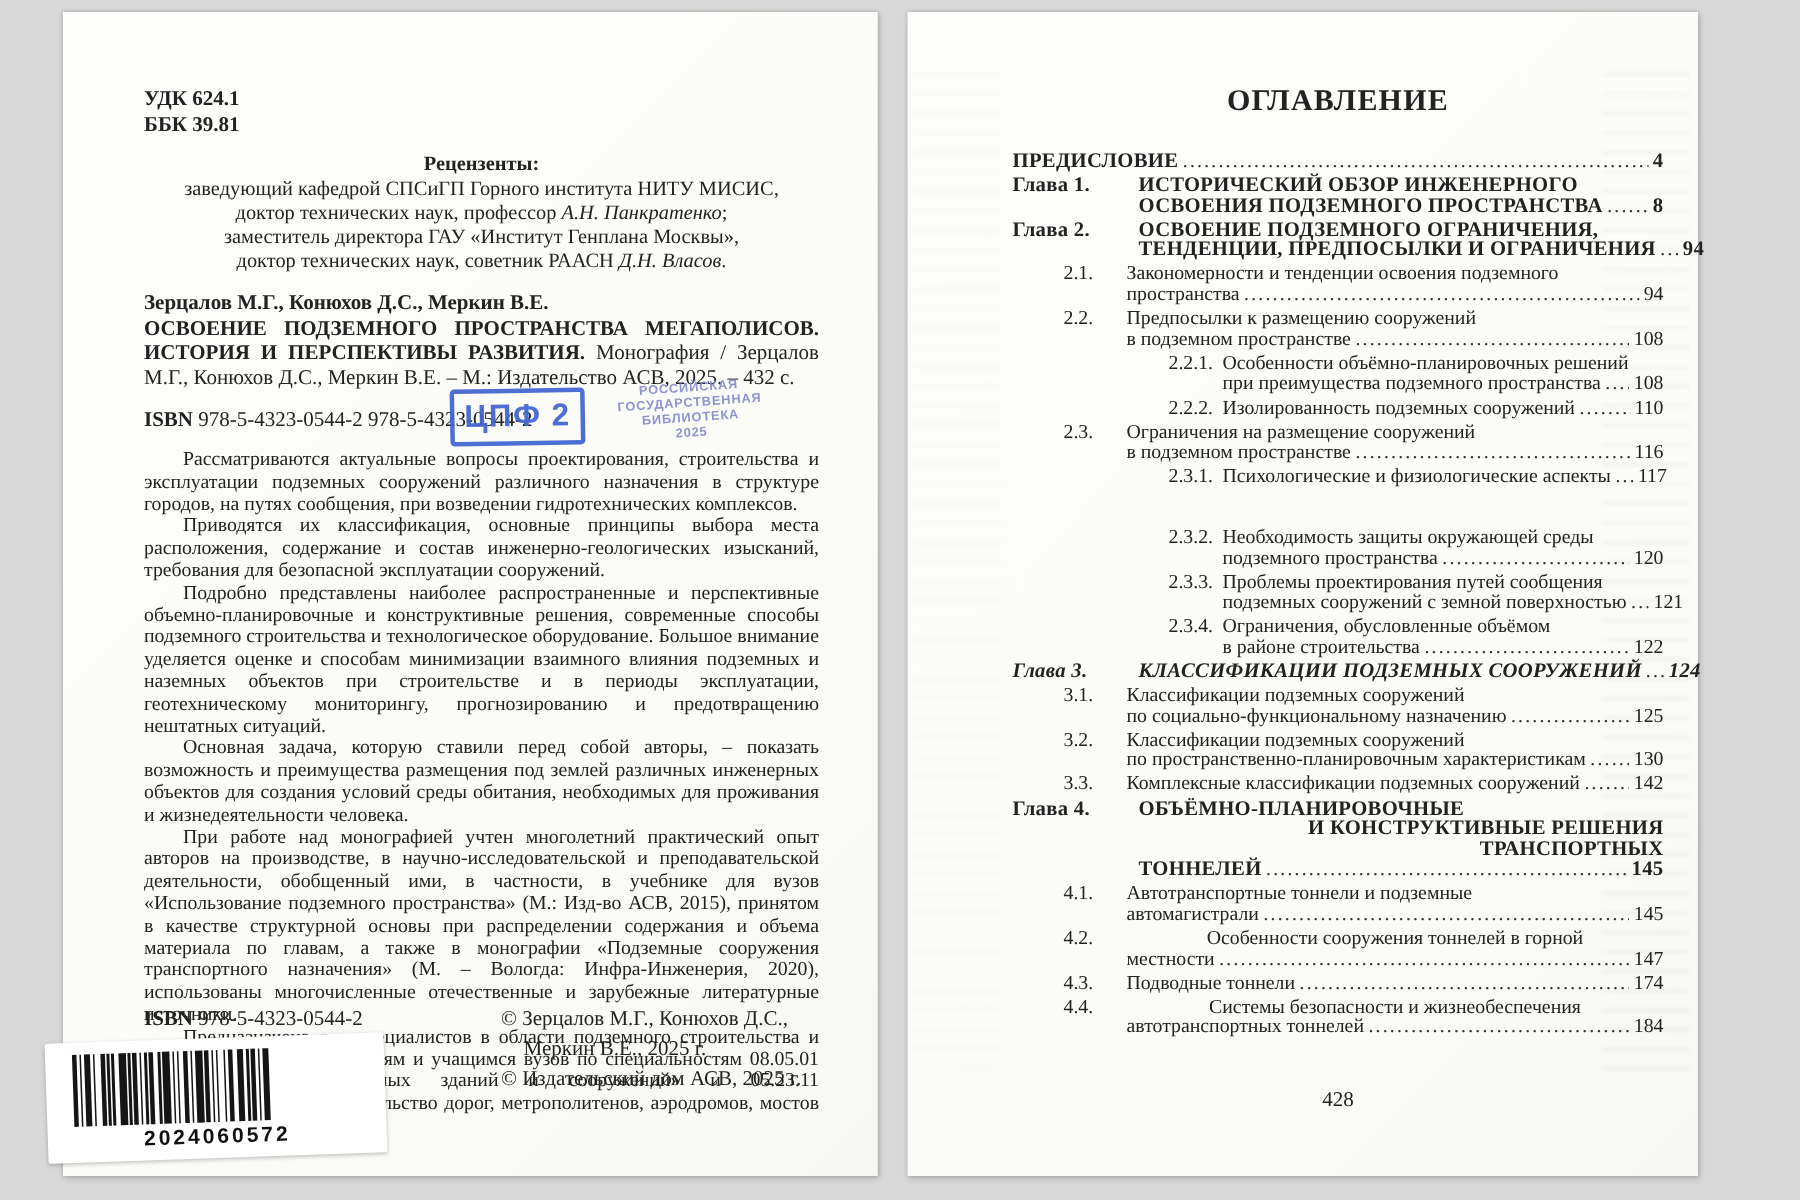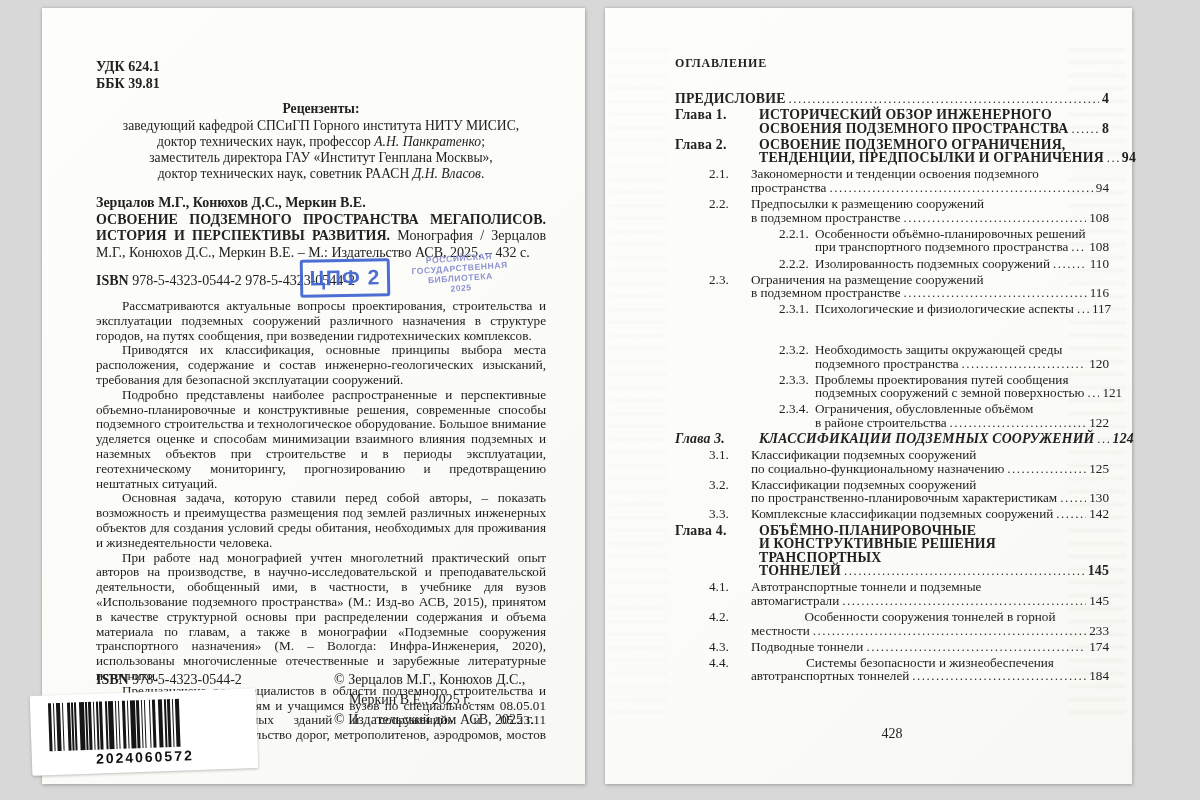--- a/index.html
+++ b/index.html
@@ -54,21 +54,21 @@
   .bars{display:flex;align-items:stretch;height:48px;margin:8px 14px 0 18px;}
   .bars span{flex:none;height:100%;}
   .bars .b{background:#151515;}
   .barcode-num{
     text-align:center;font-family:"Liberation Sans",sans-serif;font-weight:bold;
     font-size:14px;letter-spacing:2px;color:#111;margin-top:1px;
   }
 
   
   .rp-content{position:absolute;left:70px;top:48px;width:434px;}
-  .toc-heading{text-align:left;font-weight:bold;font-size:12px;letter-spacing:.8px;}
+  .toc-heading{text-align:center;font-weight:bold;font-size:20px;letter-spacing:.8px;}
   #toc{margin-top:21px;font-size:13.2px;line-height:13.6px;}
   .toc-entry{margin-top:2.5px;}
   .toc-entry.ch,.toc-entry.pre{font-weight:bold;font-size:13.8px;letter-spacing:.2px;}
   .toc-entry.ch{}
   .toc-entry.pre{margin-top:0;}
   .toc-line{position:relative;display:flex;align-items:baseline;}
   .toc-label{position:absolute;top:0;}
   .toc-text{flex:none;max-width:100%;}
   .leader{flex:1;overflow:hidden;white-space:nowrap;margin:0 3px;min-width:12px;}
   .leader::after{content:"....................................................................................................................................";letter-spacing:1.5px;color:#2d2d2d;font-weight:normal;font-size:13px;}
@@ -261,21 +261,21 @@
             <span class="leader"></span>
             <span class="toc-page">108</span>
           </div>
         </div>
         <div class="toc-entry l2">
           <div class="toc-line" style="padding-left: 140px;">
             <span class="toc-label" style="left: 104px;">2.2.1.</span>
             <span class="toc-text">Особенности объёмно-планировочных решений</span>
           </div>
           <div class="toc-line" style="padding-left: 140px;">
-            <span class="toc-text">при транспортного подземного пространства</span>
+            <span class="toc-text">при преимущества подземного пространства</span>
             <span class="leader"></span>
             <span class="toc-page">108</span>
           </div>
         </div>
         <div class="toc-entry l2">
           <div class="toc-line" style="padding-left: 140px;">
             <span class="toc-label" style="left: 104px;">2.2.2.</span>
             <span class="toc-text">Изолированность подземных сооружений</span>
             <span class="leader"></span>
             <span class="toc-page">110</span>
@@ -369,21 +369,21 @@
             <span class="toc-text">Комплексные классификации подземных сооружений</span>
             <span class="leader"></span>
             <span class="toc-page">142</span>
           </div>
         </div>
         <div class="toc-entry ch">
           <div class="toc-line" style="padding-left: 84px;">
             <span class="toc-label" style="left: 0px;">Глава 4.</span>
             <span class="toc-text">ОБЪЁМНО-ПЛАНИРОВОЧНЫЕ</span>
           </div>
-          <div class="toc-line" style="padding-left: 84px;">
+          <div class="toc-line" style="padding-left: 84px; text-align: right;">
             <span class="toc-text">И КОНСТРУКТИВНЫЕ РЕШЕНИЯ ТРАНСПОРТНЫХ</span>
           </div>
           <div class="toc-line" style="padding-left: 84px; font-family: Liberation Serif, serif;">
             <span class="toc-text">ТОННЕЛЕЙ</span>
             <span class="leader"></span>
             <span class="toc-page">145</span>
           </div>
         </div>
         <div class="toc-entry l1">
           <div class="toc-line" style="padding-left: 76px;">
@@ -397,21 +397,21 @@
           </div>
         </div>
         <div class="toc-entry l1">
           <div class="toc-line" style="padding-left: 76px; justify-content: center;">
             <span class="toc-label" style="left: 34px;">4.2.</span>
             <span class="toc-text">Особенности сооружения тоннелей в горной</span>
           </div>
           <div class="toc-line" style="padding-left: 76px;">
             <span class="toc-text">местности</span>
             <span class="leader"></span>
-            <span class="toc-page">233</span>
+            <span class="toc-page">147</span>
           </div>
         </div>
         <div class="toc-entry l1">
           <div class="toc-line" style="padding-left: 76px;">
             <span class="toc-label" style="left: 34px;">4.3.</span>
             <span class="toc-text">Подводные тоннели</span>
             <span class="leader"></span>
             <span class="toc-page">174</span>
           </div>
         </div>

